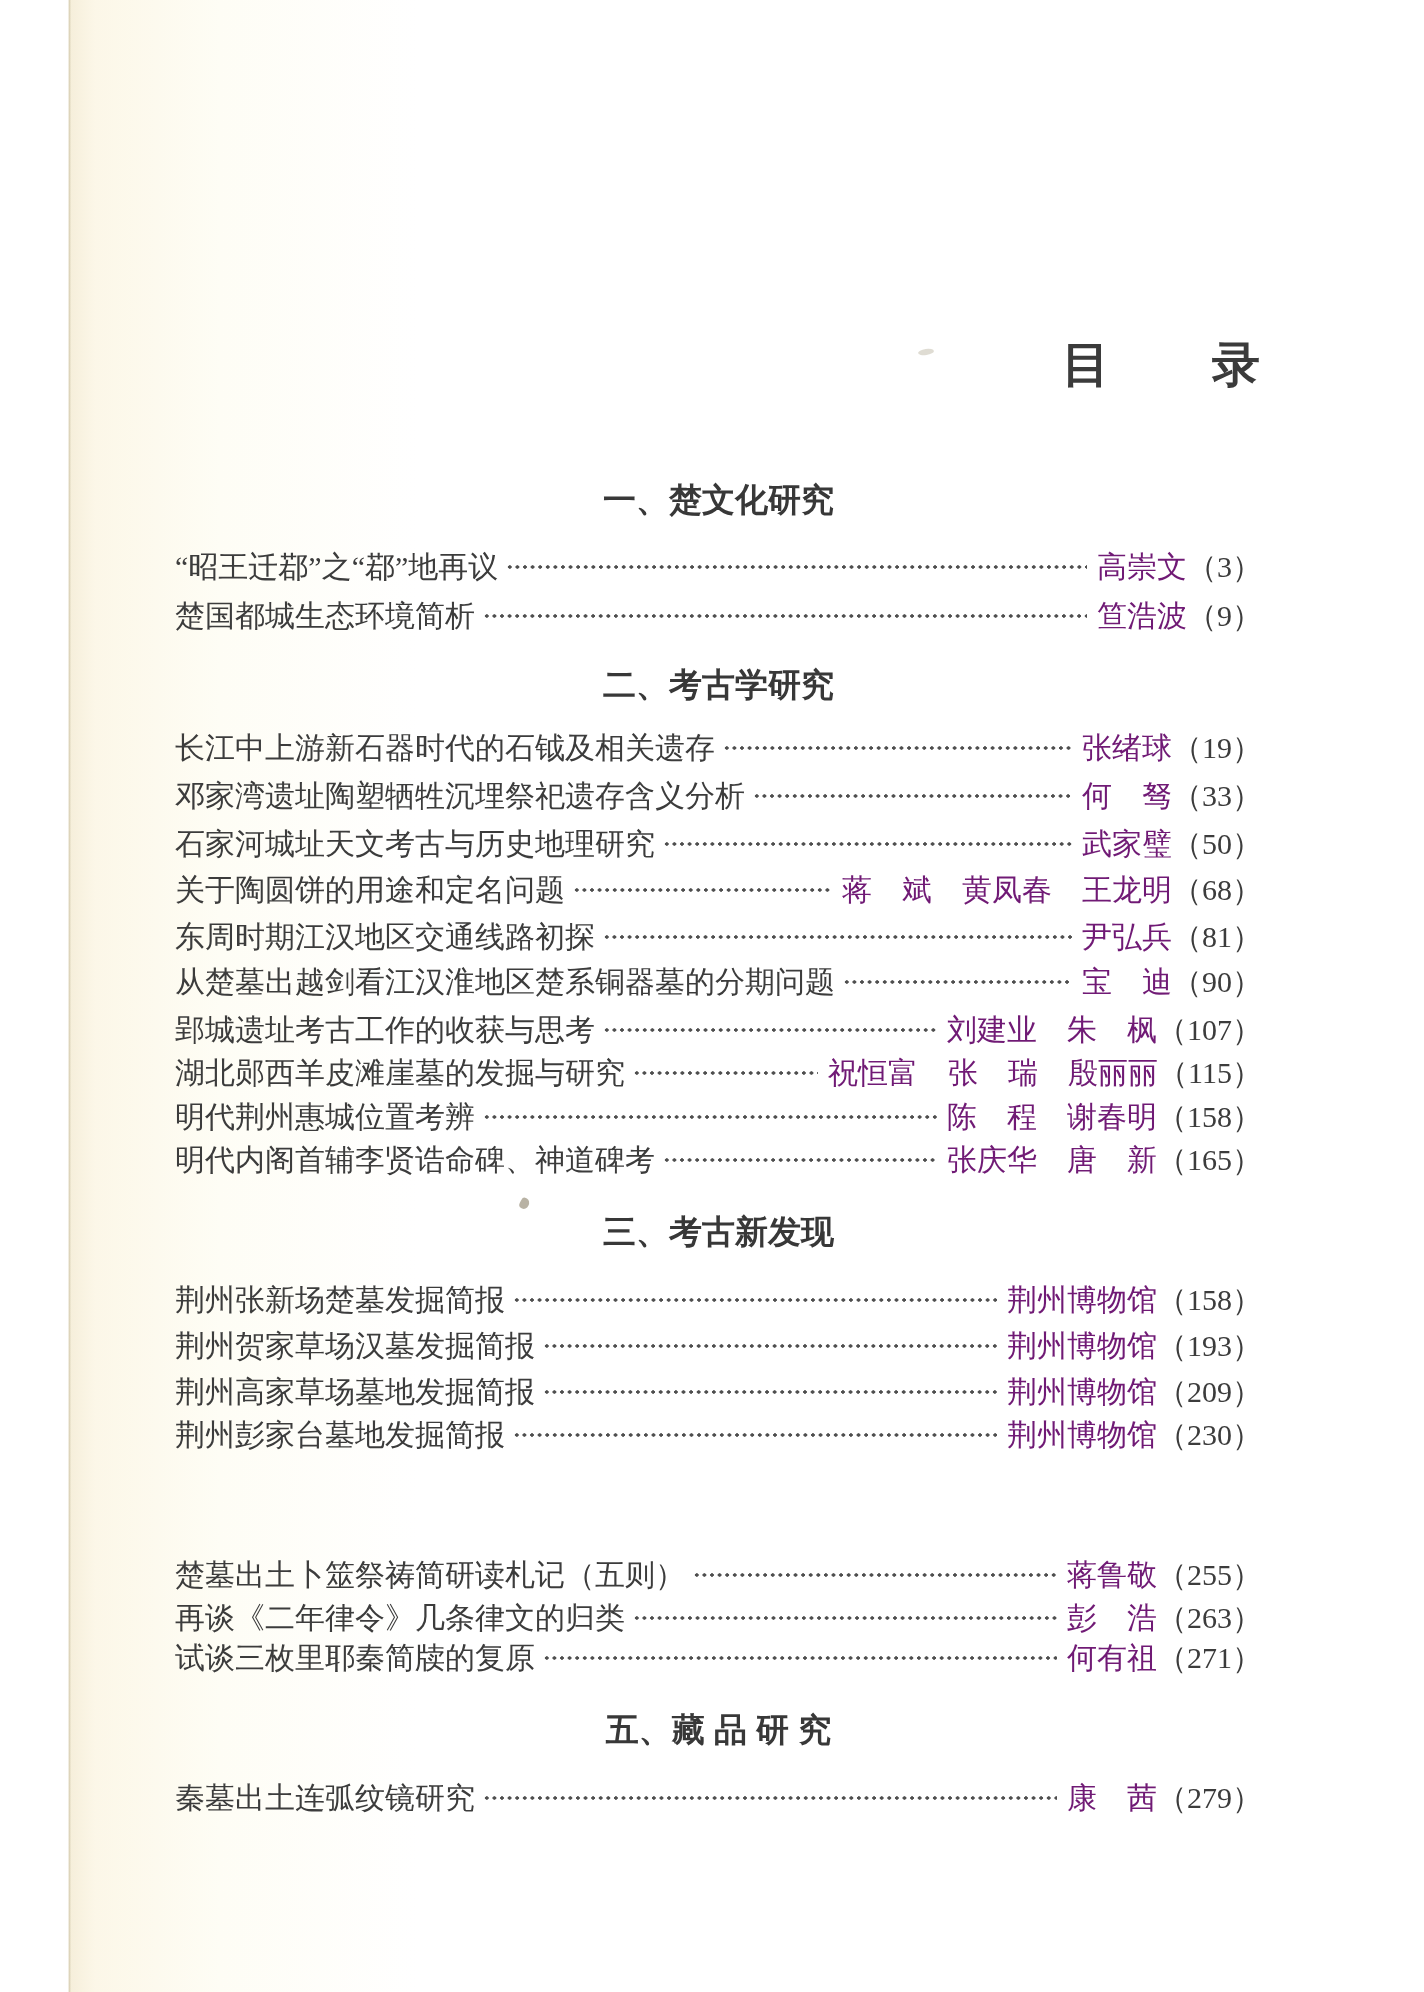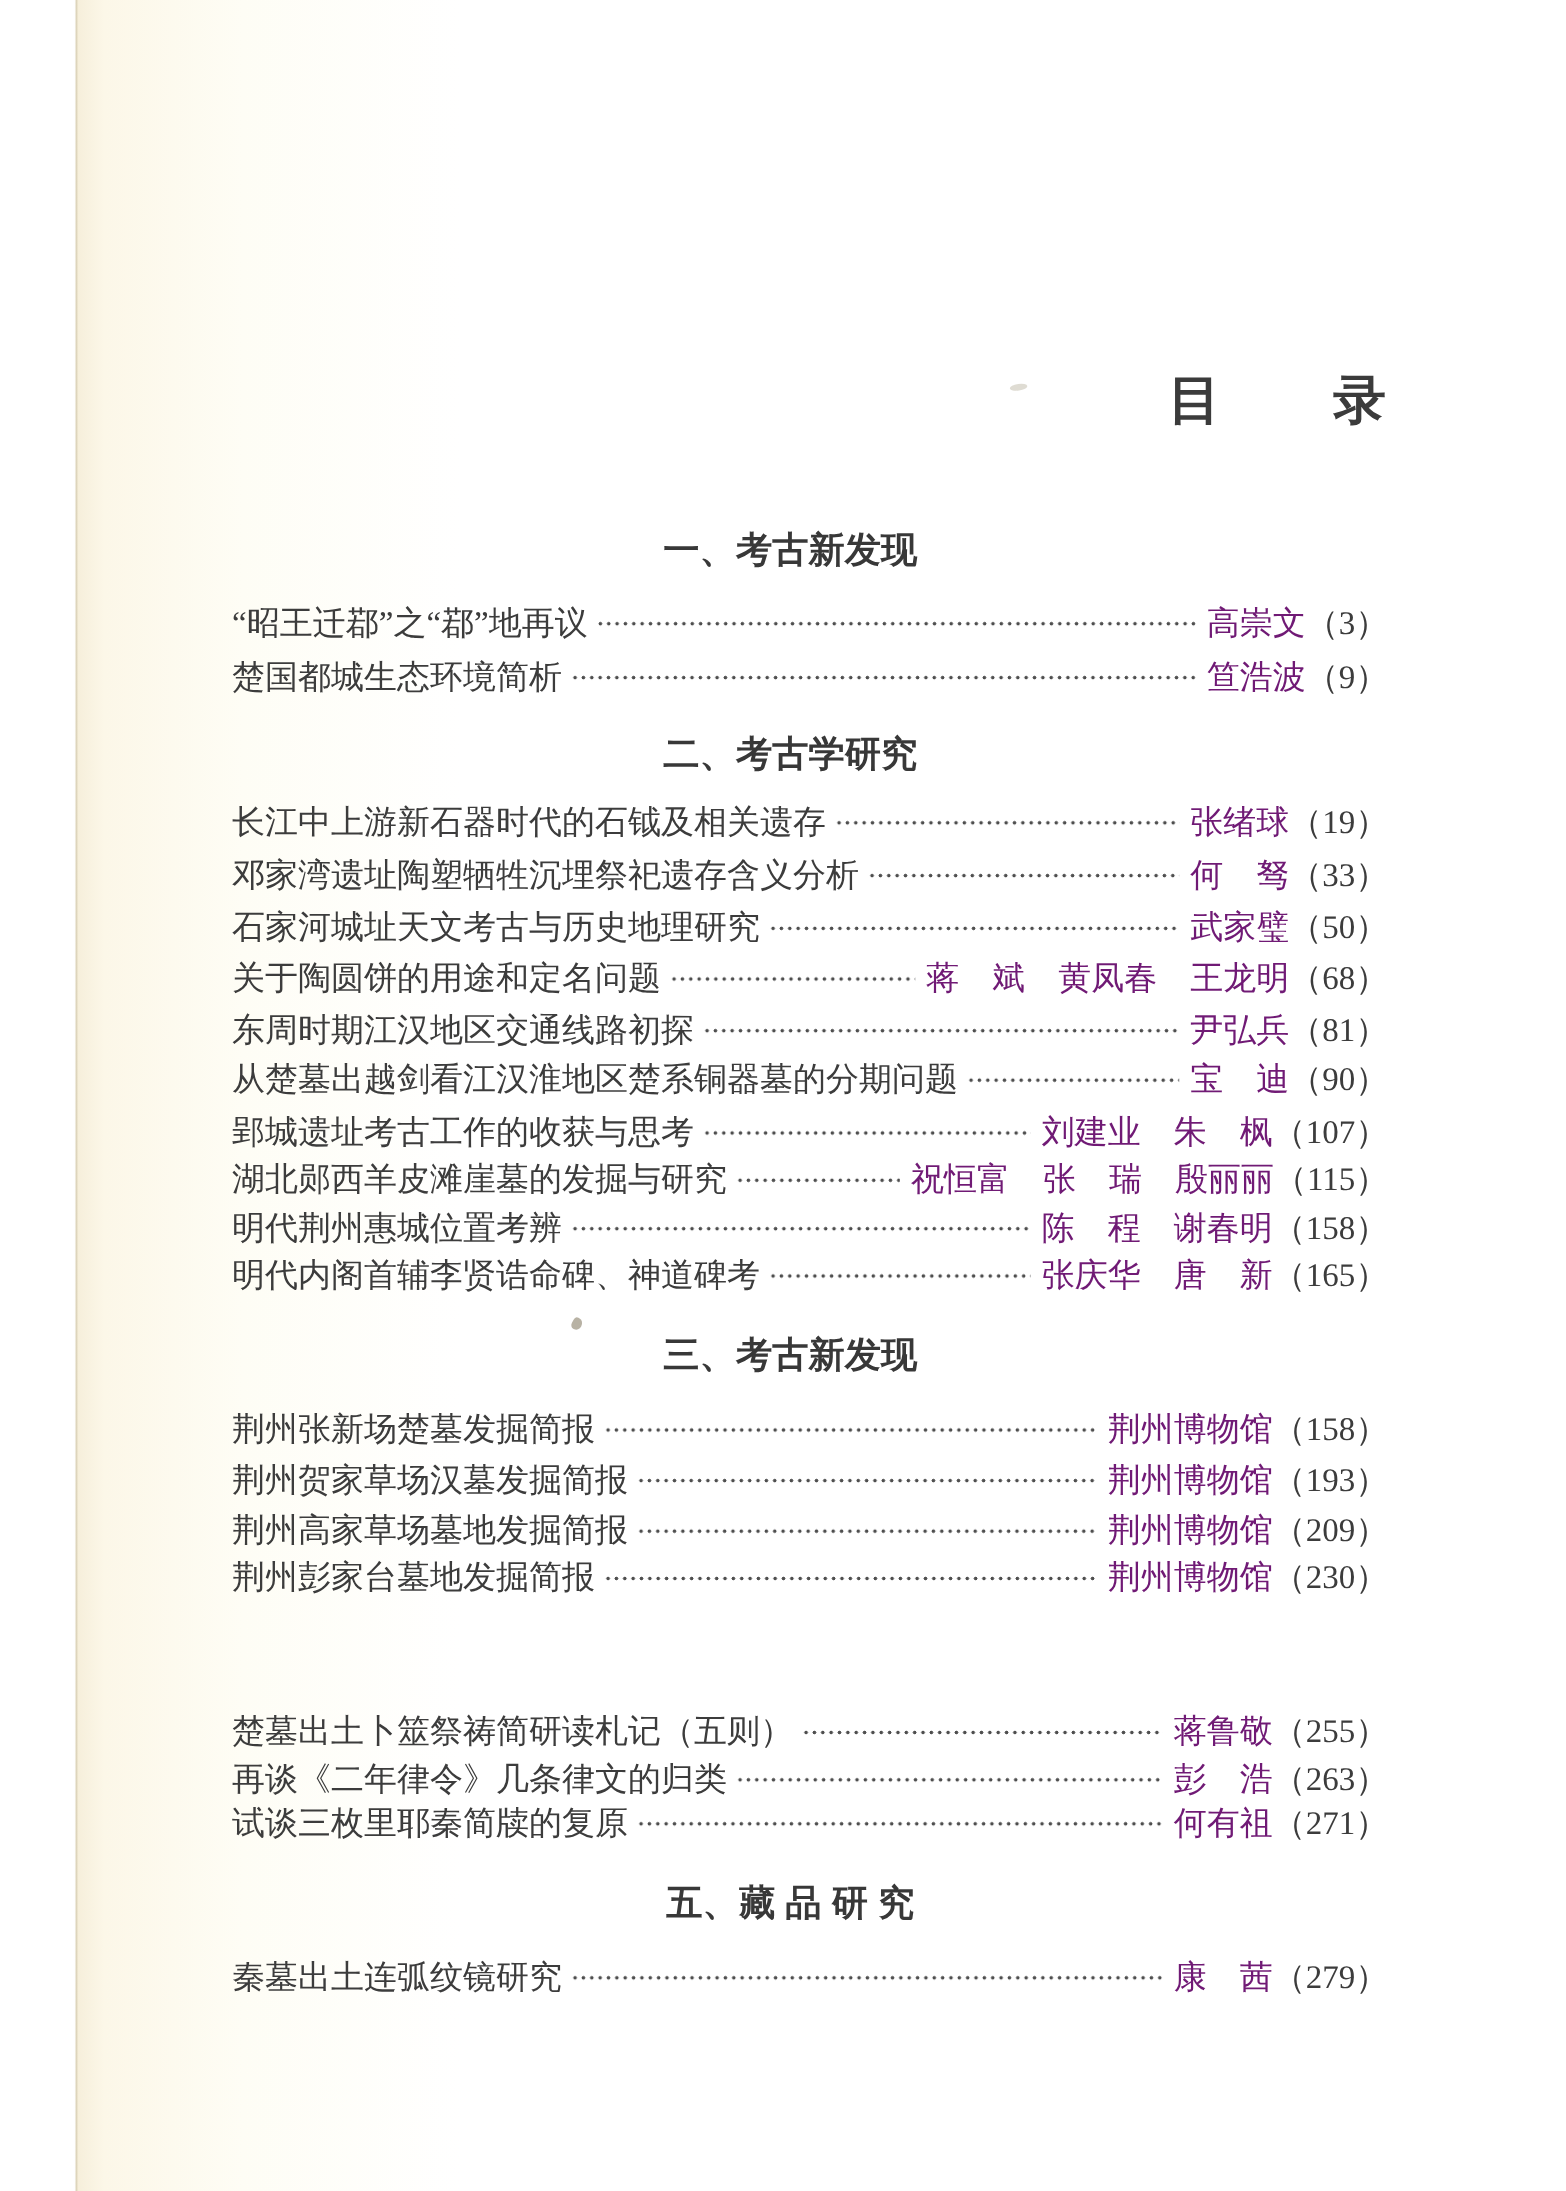--- a/index.html
+++ b/index.html
@@ -34,21 +34,21 @@
     position:absolute;left:0;width:100%;
     text-align:center;font-size:33px;font-weight:bold;
     line-height:44px;color:#383838;
     font-family:"Liberation Sans","DejaVu Sans",sans-serif;
   }
   .entry{
     position:absolute;left:0;width:100%;
     display:flex;align-items:center;
     font-size:30px;line-height:42px;white-space:nowrap;
   }
-  .etitle{flex:0 0 auto;color:#3c3c3c;margin-left:36px;}
+  .etitle{flex:0 0 auto;color:#3c3c3c;}
   .leader{
     flex:1 1 auto;height:42px;margin:0 10px 0 8px;min-width:20px;
     background-image:radial-gradient(circle,#4e4e4e 1.5px,rgba(0,0,0,0) 1.9px);
     background-size:7.6px 42px;
     background-repeat:repeat-x;
     background-position:left center;
   }
   .eauthors{flex:0 0 auto;color:#701a75;}
   .epage{flex:0 0 auto;color:#3c3c3c;}
   
@@ -61,21 +61,21 @@
 
 <div class="sheet"></div>
 <div class="edge-line"></div>
 <div class="speck speck-a"></div>
 <div class="speck speck-b"></div>
 
 <div class="content">
 
   <div class="doc-title" style="top:335px">目　　录</div>
 
-  <div class="sec" style="top:478px">一、考古新发现</div>
+  <div class="sec" style="top:478px">一、楚文化研究</div>
 
   <div class="entry" style="top:546px">
     <span class="etitle">“昭王迁鄀”之“鄀”地再议</span>
     <span class="leader"></span>
     <span class="eauthors">高崇文</span>
     <span class="epage">（3）</span>
   </div>
   <div class="entry" style="top:595px">
     <span class="etitle">楚国都城生态环境简析</span>
     <span class="leader"></span>

